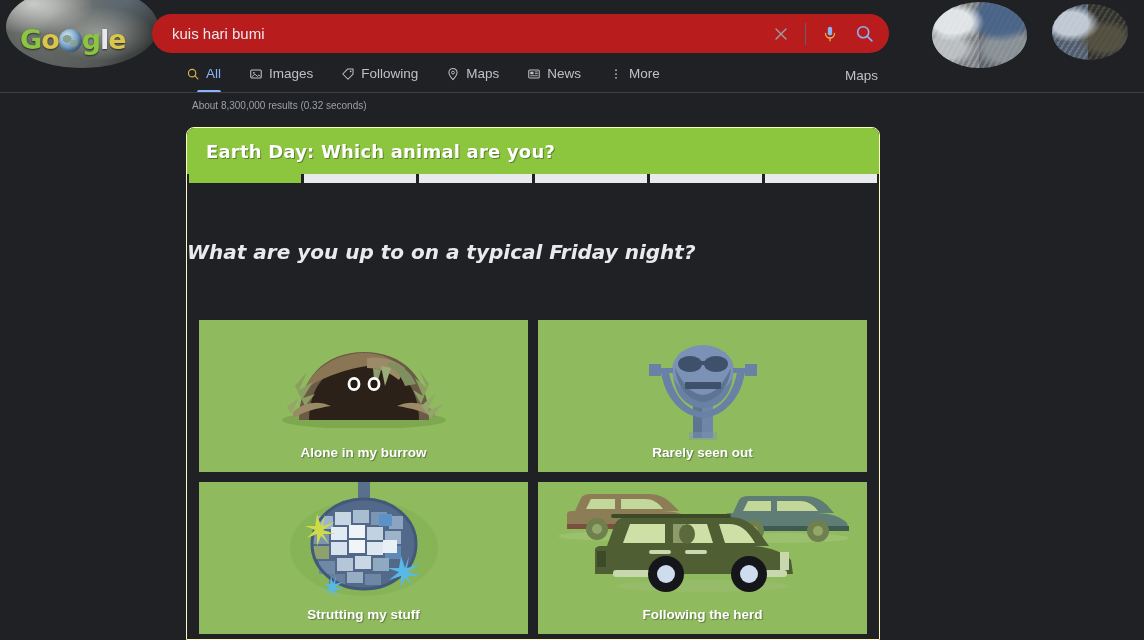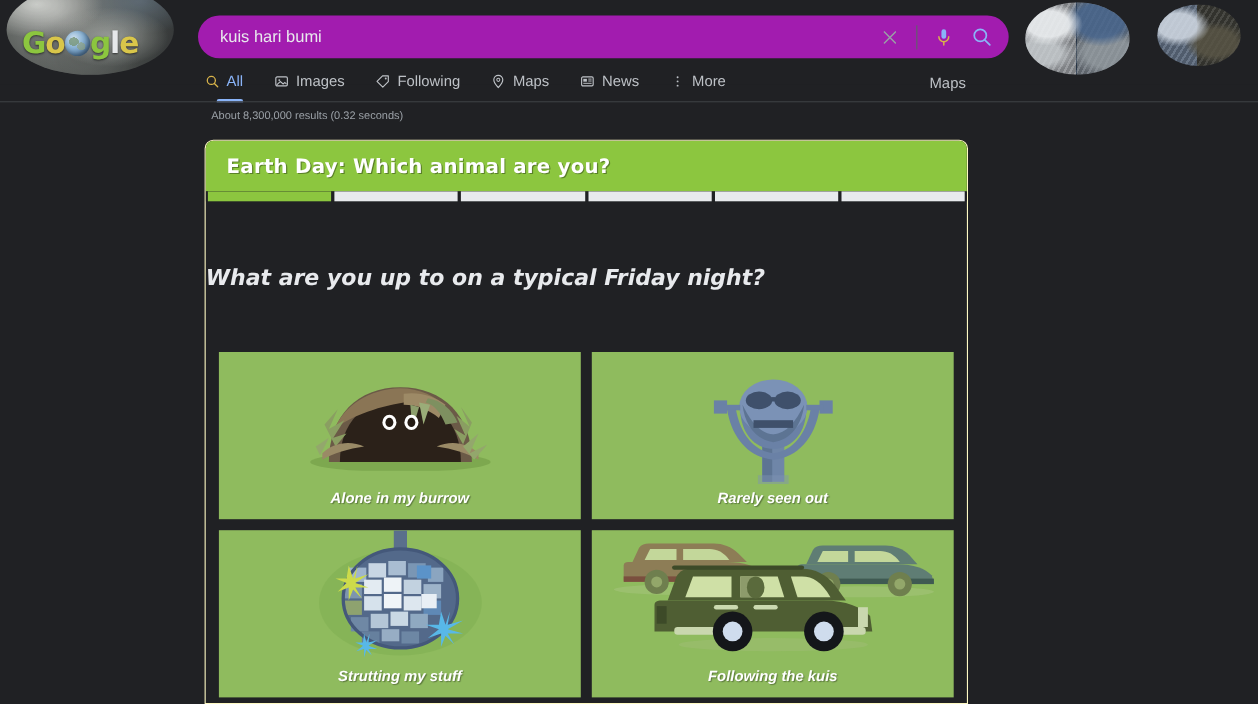--- a/index.html
+++ b/index.html
@@ -57,23 +57,23 @@
   .logo-globe::after{
     content:""; position:absolute; inset:3px;
     border-radius:50%;
     background:
       radial-gradient(ellipse at 30% 40%, rgba(120,150,120,.8) 0 26%, rgba(120,150,120,0) 27%),
       radial-gradient(ellipse at 70% 65%, rgba(140,160,130,.7) 0 22%, rgba(140,160,130,0) 23%);
   }
 
   
   .searchbar {
-    position: absolute; left: 180px; top: 14px;
+    position: absolute; left: 152px; top: 14px;
     width: 737px; height: 39px;
-    background: #a21caf; border-radius: 24px;
+    background: #b91c1c; border-radius: 24px;
     display: flex; align-items: center;
   }
   .search-input {
     flex: 1; background: transparent; border: 0; outline: none;
     color: #e8eaed; font-size: 15px; padding: 0 0 0 20px;
     font-family: "Liberation Sans", sans-serif;
   }
   .sb-btn { width: 34px; height: 39px; display:flex; align-items:center; justify-content:center; cursor:pointer; }
   .sb-div { width:1px; height:22px; background:#5f6368; margin:0 7px; }
   .sb-pad { width: 8px; }
@@ -164,21 +164,21 @@
     color: #e8eaed; font-size: 20px; font-weight: 700; font-style: italic;
     font-family: "DejaVu Sans", sans-serif;
   }
 
   .options {
     margin: 56px auto 0; width: 668px;
     display: grid; grid-template-columns: 329px 329px; gap: 10px 10px;
   }
   .opt {
     height: 152px; background: #8fbb5e;
-    position: relative; cursor: pointer; overflow: hidden; font-style: italic;
+    position: relative; cursor: pointer; overflow: hidden;
   }
   .opt-label {
     position: absolute; left: 0; right: 0; bottom: 12px;
     text-align: center; color: #ffffff; font-size: 13.5px; font-weight: 700;
     text-shadow: 1px 1px 1px rgba(0,0,0,.35);
   }
 
   
   .burrow { position:absolute; left:50%; top:8px; transform:translateX(-50%); width:190px; height:100px; }
 
@@ -449,17 +449,17 @@
           <rect x="44" y="63" width="9" height="16" fill="#3d4a28"></rect>
           <rect x="227" y="64" width="9" height="18" fill="#c9d7ae"></rect>
           <rect x="60" y="82" width="44" height="7" rx="3" fill="#c9d7ae"></rect>
           <rect x="184" y="82" width="50" height="7" rx="3" fill="#c9d7ae"></rect>
           <circle cx="113" cy="86" r="18" fill="#14161a"></circle>
           <circle cx="113" cy="86" r="9" fill="#cfdced"></circle>
           <circle cx="196" cy="86" r="18" fill="#14161a"></circle>
           <circle cx="196" cy="86" r="9" fill="#cfdced"></circle>
         </g>
       </svg>
-      <div class="opt-label">Following the kuis</div>
+      <div class="opt-label">Following the herd</div>
     </div>
 
   </div>
 </div>
 
 </body></html>

